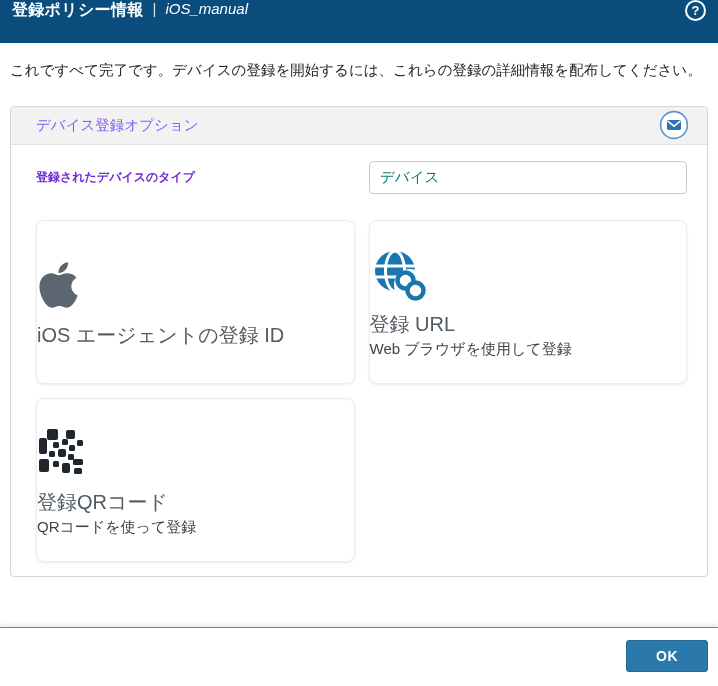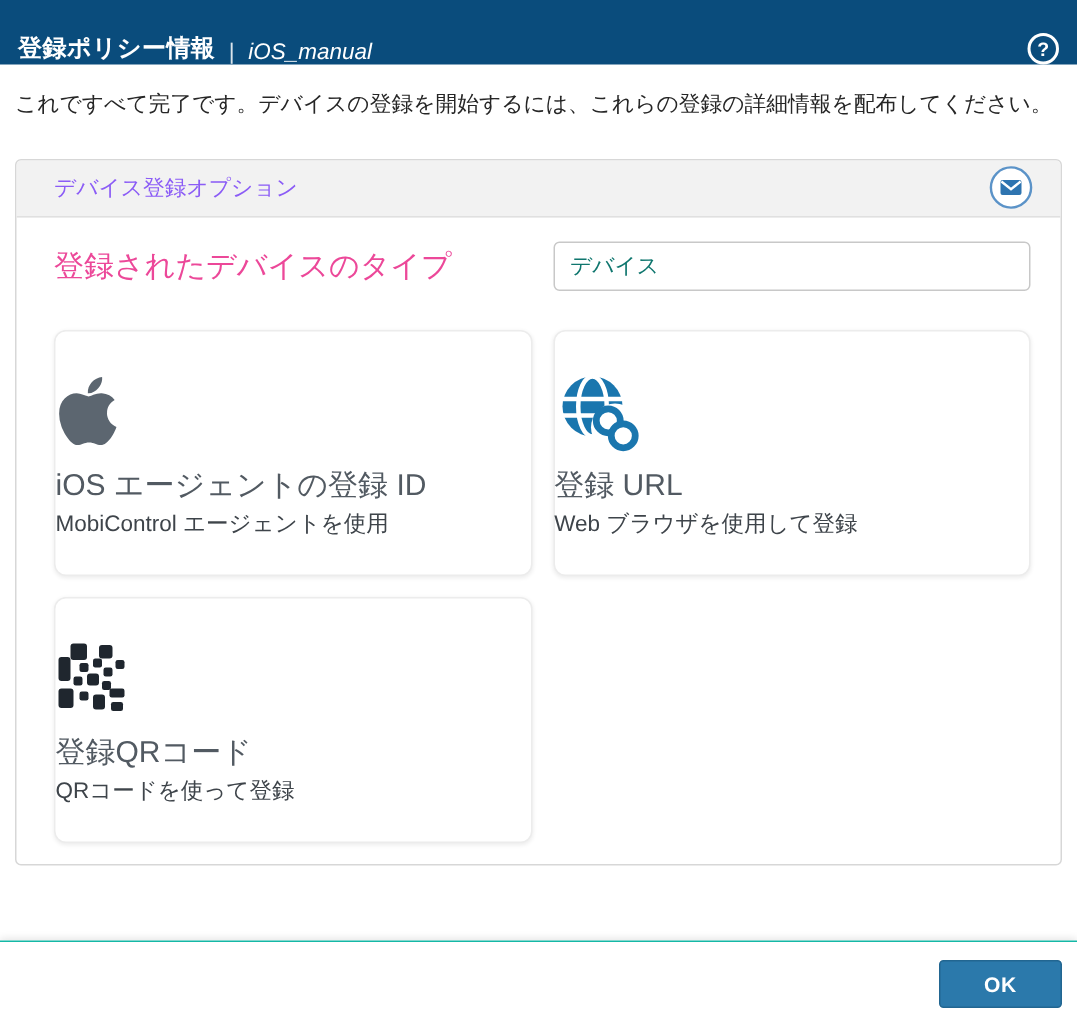--- a/index.html
+++ b/index.html
@@ -5,21 +5,21 @@
   * { margin:0; padding:0; box-sizing:border-box; }
   html,body { width:718px; height:686px; }
   body {
     font-family:"Liberation Sans","DejaVu Sans",sans-serif;
     background:#ffffff; color:#2b2b2b;
     display:flex; flex-direction:column; overflow:hidden;
   }
   
   .titlebar {
     height:43px; background:#0a4c7c; color:#ffffff;
-    display:flex; align-items:flex-end; padding:0 12px; flex:0 0 auto;
+    display:flex; align-items:flex-start; padding:0 12px; flex:0 0 auto;
   }
   .titlebar .title { font-size:16px; font-weight:bold; letter-spacing:.3px; }
   .titlebar .sep { margin:0 9px; font-size:15px; opacity:.85; font-weight:normal; }
   .titlebar .policy { font-size:15px; font-weight:normal;font-style:italic; }
   .help-icon {
     margin-left:auto; width:21px; height:21px; border:2px solid #ffffff;
     border-radius:50%; display:flex; align-items:center; justify-content:center;
     font-size:13px; font-weight:bold; color:#ffffff; cursor:pointer;
   }
   
@@ -33,21 +33,21 @@
   }
   .panel-header {
     background:#f2f2f2; border-bottom:1px solid #e0e0e0; height:38px;
     display:flex; align-items:center; padding:0 18px 0 25px;
   }
   .panel-header .panel-title { font-size:14.5px; color:#8b5cf6; }
   .mail-icon { margin-left:auto; width:30px; height:30px; cursor:pointer; }
   .panel-body { padding:0 20px 14px 25px; }
   
   .field-row { display:flex; align-items:center; padding-top:16px; }
-  .field-label { font-size:20px; font-weight:normal; color:#ec4899; flex:1; }
+  .field-label { font-size:12px; font-weight:bold; color:#6d28d9; flex:1; }
   .field-input {
     width:318px; height:33px; border:1px solid #c8c8c8; border-radius:4px;
     padding:0 10px; font-size:14.5px; color:#0f766e;
     font-family:"Liberation Sans","DejaVu Sans",sans-serif; outline:none;
   }
   
   .cards { display:grid; grid-template-columns:1fr 1fr; gap:14px; margin-top:26px; }
   .card {
     border:1px solid #ececec; border-radius:8px; background:#ffffff;
     box-shadow:0 1px 3px rgba(0,0,0,.08);
@@ -105,21 +105,20 @@
 
     <div class="cards">
 
       <div class="card">
         <span class="card-icon">
           <svg width="43" height="52" viewBox="0 0 384 512">
             <path fill="#5c6670" d="M318.7 268.7c-.2-36.7 16.4-64.4 50-84.8-18.8-26.9-47.2-41.7-84.7-44.6-35.5-2.7-74.3 20.7-88.5 20.7-15 0-49.4-19.7-76.4-19.7C63.3 141.2 4 184.8 4 273.5q0 39.3 14.4 81.2c12.8 36.7 59 126.7 107.2 125.2 25.2-.6 43-17.9 75.8-17.9 31.8 0 48.3 17.9 76.4 17.9 48.6-.7 90.4-82.5 102.6-119.3-65.2-30.7-61.7-90-61.7-91.9zm-56.6-164.2c27.3-32.4 24.8-61.9 24-72.5-24.1 1.4-52 16.4-67.9 34.9-17.5 19.8-27.8 44.3-25.6 71.9 26.1 2 49.9-11.4 69.5-34.3z"></path>
           </svg>
         </span>
         <span class="card-title">iOS エージェントの登録 ID</span>
-        <span class="card-sub">MobiControl エージェントを使用</span>
       </div>
 
       <div class="card">
         <span class="card-icon">
           <svg width="58" height="56" viewBox="0 0 58 56">
             <circle cx="25" cy="25" r="20" fill="#1a76ae"></circle>
             <ellipse cx="25" cy="25" rx="9.5" ry="20" fill="none" stroke="#ffffff" stroke-width="3"></ellipse>
             <line x1="5" y1="20" x2="45" y2="20" stroke="#ffffff" stroke-width="3"></line>
             <line x1="5" y1="31" x2="45" y2="31" stroke="#ffffff" stroke-width="3"></line>
             <circle cx="40" cy="39" r="16" fill="#ffffff"></circle>

